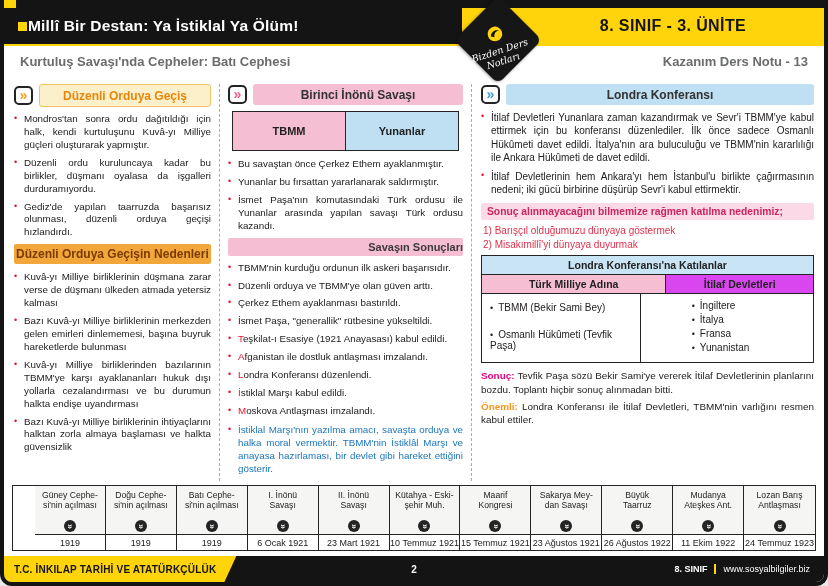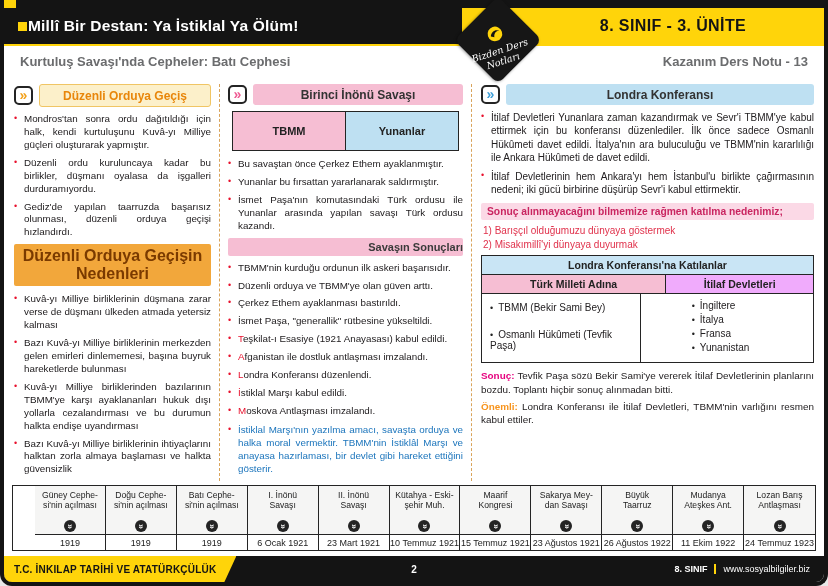--- a/index.html
+++ b/index.html
@@ -47,40 +47,40 @@
   .t3 { background:#BEE0F2; }
 
   ul.blist { list-style:none; margin-bottom:2px; }
   .blist li { position:relative; padding-left:10px; font-size:9.8px; line-height:1.32; margin-bottom:5px;
               text-align:justify; color:#232022; }
   .bullet { position:absolute; left:0; top:0; color:#E8112D; font-size:9px; }
   .hl { color:#E8112D; }
   .blist-note { position:relative; padding-left:10px; font-size:9.8px; line-height:1.34; text-align:justify; }
   .note-blue { color:#1C75BC; }
 
-  .sub1 { background:#F2A73B; color:#7A3A00; font-weight:bold; font-size:16px; text-align:center;
+  .sub1 { background:#F2A73B; color:#7A3A00; font-weight:bold; font-size:12px; 
           padding:3px 2px; border-radius:2px; margin:4px 0 7px; }
   .sub2 { background:#F6BED3; color:#3a3a3a; font-weight:bold; font-size:11px; text-align:right;
           padding:3px 0; border-radius:2px; margin:3px 0 6px; }
 
   .vs-table { display:flex; border:1.5px solid #242424; margin:0 4px 7px; }
   .vs-cell { flex:1; text-align:center; font-weight:bold; font-size:11px; padding:13px 0; color:#222; }
   .vs-left { background:#F6BED3; border-right:1.5px solid #242424; }
   .vs-right { background:#BEE0F2; }
 
   .col3 .blist li { font-size:10px; line-height:1.33; margin-bottom:6px; }
   .sub3 { background:#FBD9E6; color:#C92560; font-weight:bold; font-size:10.3px; padding:3px 6px; margin:2px 0 5px; border-radius:2px; }
   .red-item { color:#E0314B; font-size:10px; margin-bottom:3.5px; padding-left:2px; }
 
   .lk-table { border:1.5px solid #242424; margin:5px 0 6px; }
   .lk-title { background:#C9E5F5; text-align:center; font-weight:bold; font-size:10.5px; padding:3px 0; border-bottom:1.5px solid #242424; color:#222; }
   .lk-heads { display:flex; border-bottom:1.5px solid #242424; }
   .lk-head { text-align:center; font-weight:bold; font-size:10.5px; padding:3px 0; color:#222; }
   .lk-head-left { flex:1.25; background:#F6BED3; border-right:1.5px solid #242424; }
-  .lk-head-right { flex:1; background:#f0abfc; }
+  .lk-head-right { flex:1; background:#d946ef; }
   .lk-body { display:flex;gap:43px; }
   .lk-cell { padding:6px 8px; font-size:10px; color:#232022; }
   .lk-cell-left { flex:1.25; border-right:1.5px solid #242424; display:flex; flex-direction:column; justify-content:space-around; gap:9px; }
   .lk-cell-right { flex:1; }
   .lk-item { margin-bottom:3px; }
   .dot { color:#222; margin-right:5px; font-size:9px; }
 
   .para { font-size:9.9px; line-height:1.34; text-align:justify; color:#232022; margin-top:4px; }
   .lab-pink { color:#E6007E; font-weight:bold; }
   .lab-orange { color:#F7941D; font-weight:bold; }
@@ -229,21 +229,21 @@
       <div class="sub3">Sonuç alınmayacağını bilmemize rağmen katılma nedenimiz;</div>
       <div class="red-list">
 
           <div class="red-item">1) Barışçıl olduğumuzu dünyaya göstermek</div>
 
           <div class="red-item">2) Misakımillî'yi dünyaya duyurmak</div>
         </div>
       <div class="lk-table">
         <div class="lk-title">Londra Konferansı'na Katılanlar</div>
         <div class="lk-heads">
-          <div class="lk-head lk-head-left">Türk Milleti Adına</div>
+          <div class="lk-head lk-head-left">Türk Milliye Adına</div>
           <div class="lk-head lk-head-right">İtilaf Devletleri</div>
         </div>
         <div class="lk-body">
           <div class="lk-cell lk-cell-left">
 
               <div class="lk-item"><span class="dot">•</span><span>TBMM (Bekir Sami Bey)</span></div>
 
               <div class="lk-item"><span class="dot">•</span><span>Osmanlı Hükûmeti (Tevfik Paşa)</span></div>
             </div>
           <div class="lk-cell lk-cell-right">

